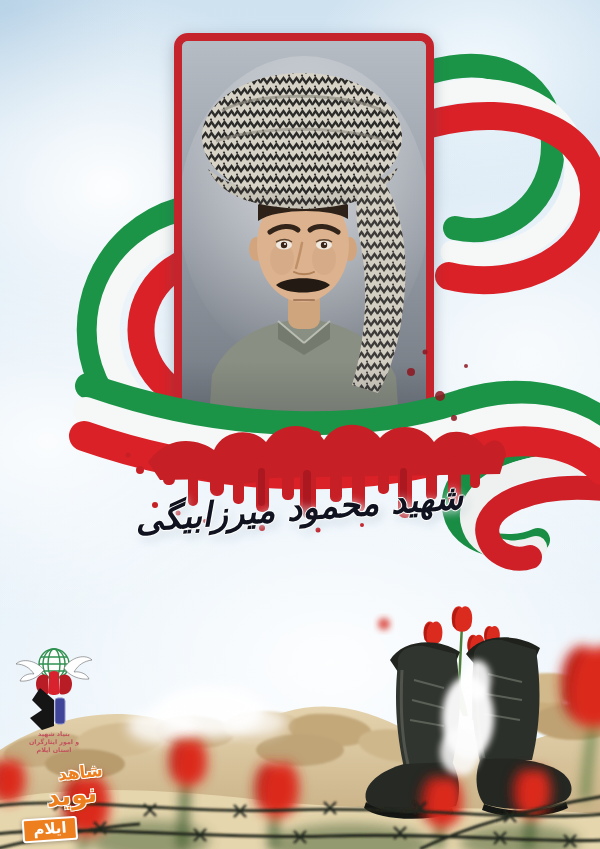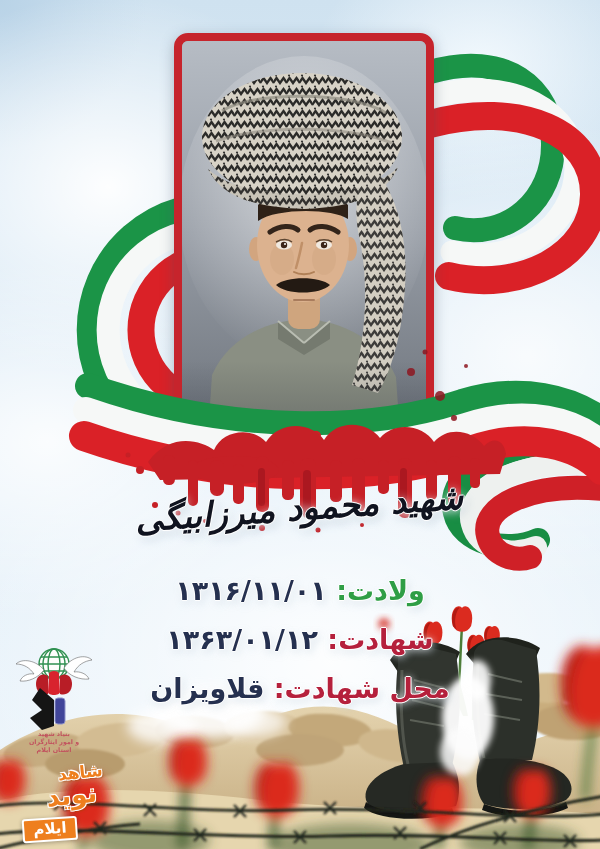--- a/index.html
+++ b/index.html
@@ -199,34 +199,20 @@
       <circle cx="411" cy="372" r="4"></circle>
         <circle cx="425" cy="352" r="2.5"></circle>
       <circle cx="440" cy="396" r="5"></circle>
         <circle cx="454" cy="418" r="3"></circle>
         <circle cx="466" cy="366" r="2"></circle>
     </g>
   </svg>
 
   <div class="abs martyr-name">شهید محمود میرزابیگی</div>
 
-  <div class="abs info-block">
-    <div class="info-line">
-      <span class="lbl-green">ولادت:</span>
-      <span class="val-navy">۱۳۱۶/۱۱/۰۱</span>
-    </div>
-    <div class="info-line">
-      <span class="lbl-red">شهادت:</span>
-      <span class="val-navy">۱۳۶۳/۰۱/۱۲</span>
-    </div>
-    <div class="info-line">
-      <span class="lbl-red">محل شهادت:</span>
-      <span class="val-navy">قلاویزان</span>
-    </div>
-  </div>
 
   <svg class="layer" width="600" height="249" viewBox="0 0 600 249" style="top:600px;z-index:5">
     <defs>
       <filter id="f6" x="-40%" y="-40%" width="180%" height="180%">
           <feGaussianBlur stdDeviation="6"></feGaussianBlur>
         </filter>
       <filter id="f3" x="-40%" y="-40%" width="180%" height="180%">
           <feGaussianBlur stdDeviation="3"></feGaussianBlur>
         </filter>
       <filter id="f1" x="-20%" y="-20%" width="140%" height="140%">

